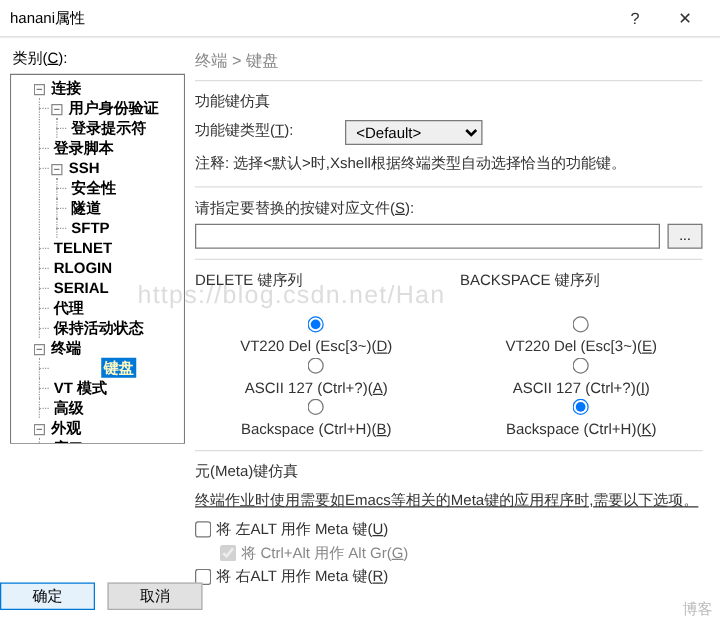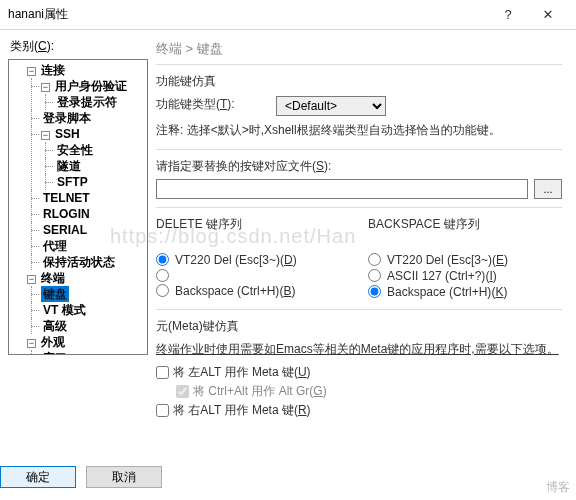--- a/index.html
+++ b/index.html
@@ -14,36 +14,36 @@
 .tree { border: 1px solid #7a7a7a; height: 296px; overflow: auto; padding: 2px 16px; background: #fff; }
 .tree ul { list-style: none; padding-left: 14px; }
 .tree > ul { padding-left: 2px; }
 .tree li { line-height: 16px; white-space: nowrap; position: relative; }
 .tree li::before { content:""; position:absolute; left:-10px; top:8px; width:8px; border-top:1px dotted #999; }
 .tree li::after { content:""; position:absolute; left:-10px; top:0; height:100%; border-left:1px dotted #999; }
 .tree > ul > li::before, .tree > ul > li::after { display:none; }
 .toggle { display:inline-block; width:9px; height:9px; border:1px solid #888; text-align:center; line-height:7px; font-size:9px; margin-right:3px; background:#fff; color:#333; }
 .node { display:inline-block; padding:0 2px;font-weight:bold; }
 .node.bold { font-weight:bold; }
-.node.sel { background:#0078d7; color:#0f172a; }
+.node.sel { background:#0078d7; color:#fef9c3;margin-left:40px; }
 .right { flex:1; padding: 2px 6px 0 2px; color:#333; }
 .breadcrumb { color:#888; font-size:13px; padding:2px 0 6px 0; border-bottom:1px solid #ddd; margin-bottom:8px; }
 .section-title { font-weight:normal; margin:4px 0 6px 0; }
 .row { display:flex; align-items:flex-start; gap:10px; margin-bottom:6px; }
 .row label { width:110px; }
 select { border:1px solid #7a7a7a; background:#efefef; padding:1px 4px; width:110px; }
 .note { margin:4px 0 10px 0; }
 .hr { border-top:1px solid #ddd; margin:8px 0; }
 .file-row { display:flex; align-items:center; gap:6px; }
 .file-row input[type=text] { flex:1; border:1px solid #7a7a7a; height:20px; padding:0 4px; }
 .browse { width:28px; height:20px; border:1px solid #7a7a7a; background:#efefef; font-size:11px; }
 .cols { display:flex; gap:18px; margin-top:4px; }
 .col { flex:1; }
 .col-title { margin-bottom:20px; }
-.radio-row { display:flex; align-items:flex-start; gap:4px; margin:2px 0; }
+.radio-row { display:flex; align-items:center; gap:4px; margin:2px 0;flex-direction:column; }
 .radio-row input { margin-right:2px; }
 .meta-note { margin:4px 0 6px 0; line-height:1.4;text-decoration:underline; }
 .chk-row { display:flex; align-items:center; gap:4px; margin:2px 0; }
 .sub { margin-left:20px; color:#888; }
 .sub input[type=checkbox] { accent-color:#888; }
 .footer { height:34px; display:flex; justify-content:flex-start; align-items:center; gap:10px; padding-right:14px; }
 .btn { width:76px; height:22px; border:1px solid #0078d7; background:#e5f1fb; }
 .btn.cancel { border-color:#adadad; background:#e1e1e1; }
 .watermark { position:absolute; left:110px; top:225px; color:#ddd; font-size:20px; letter-spacing:1px; pointer-events:none; z-index:0; }
 .wm2 { position:absolute; right:6px; bottom:4px; color:#bbb; font-size:12px; }
@@ -129,20 +129,21 @@
 
     <div class="cols">
       <div class="col">
         <div class="col-title">DELETE 键序列</div>
         <div class="radio-row">
             <input type="radio" name="del" checked="" style="">
             <span><span>VT220 Del (Esc[3~)</span>(<u>D</u>)</span>
           </div>
         <div class="radio-row">
             <input type="radio" name="del" style="">
+            <span><span>ASCII 127 (Ctrl+?)</span>(<u>A</u>)</span>
           </div>
         <div class="radio-row">
             <input type="radio" name="del" style="">
             <span><span>Backspace (Ctrl+H)</span>(<u>B</u>)</span>
           </div>
       </div>
       <div class="col">
         <div class="col-title">BACKSPACE 键序列</div>
         <div class="radio-row">
             <input type="radio" name="bsp" style="">

